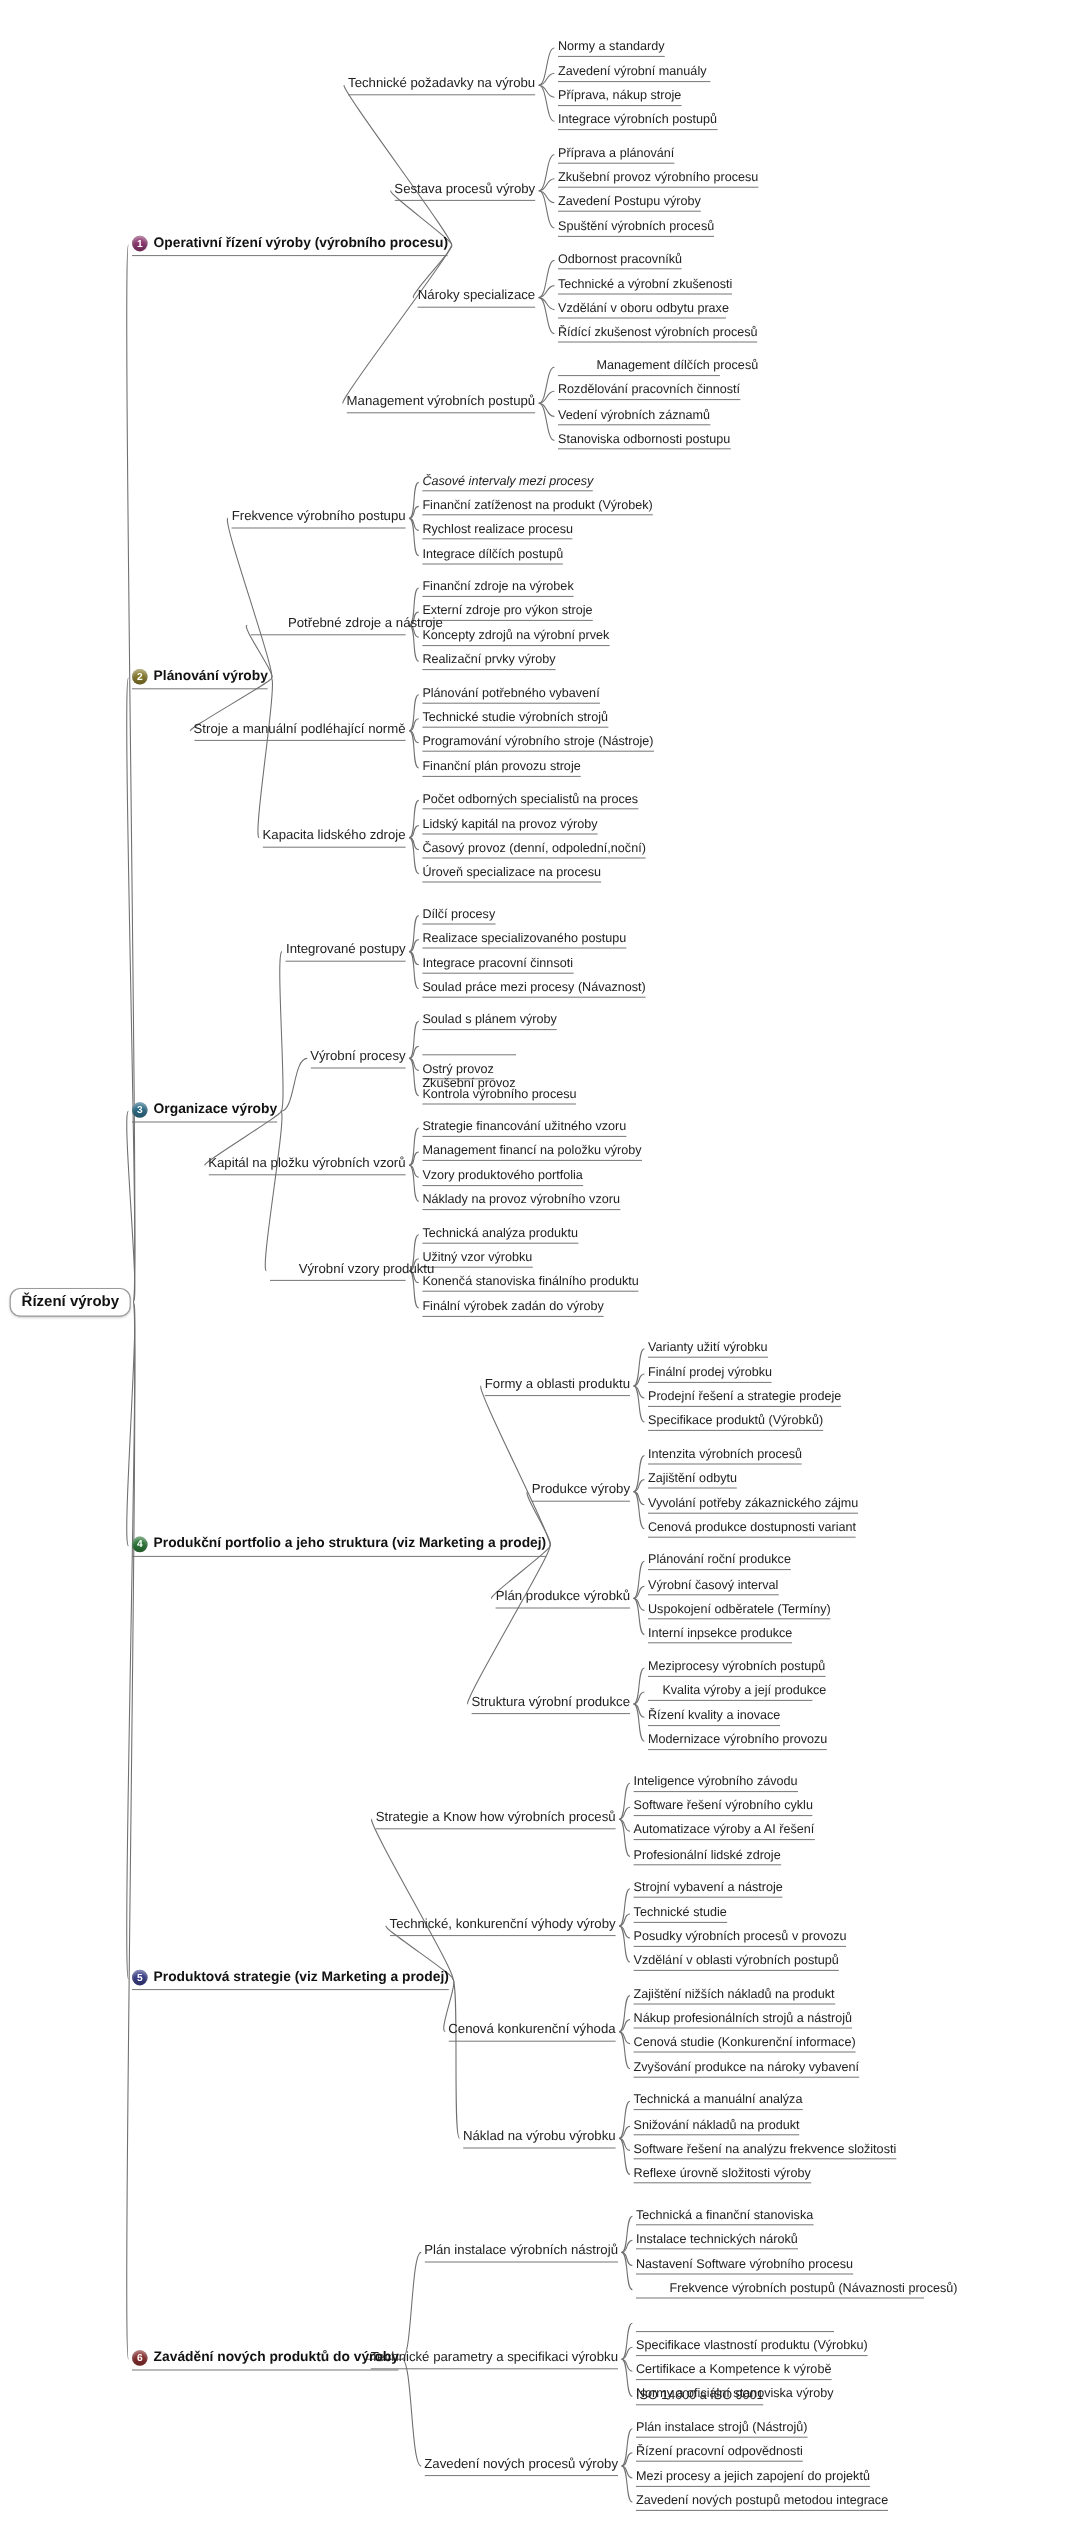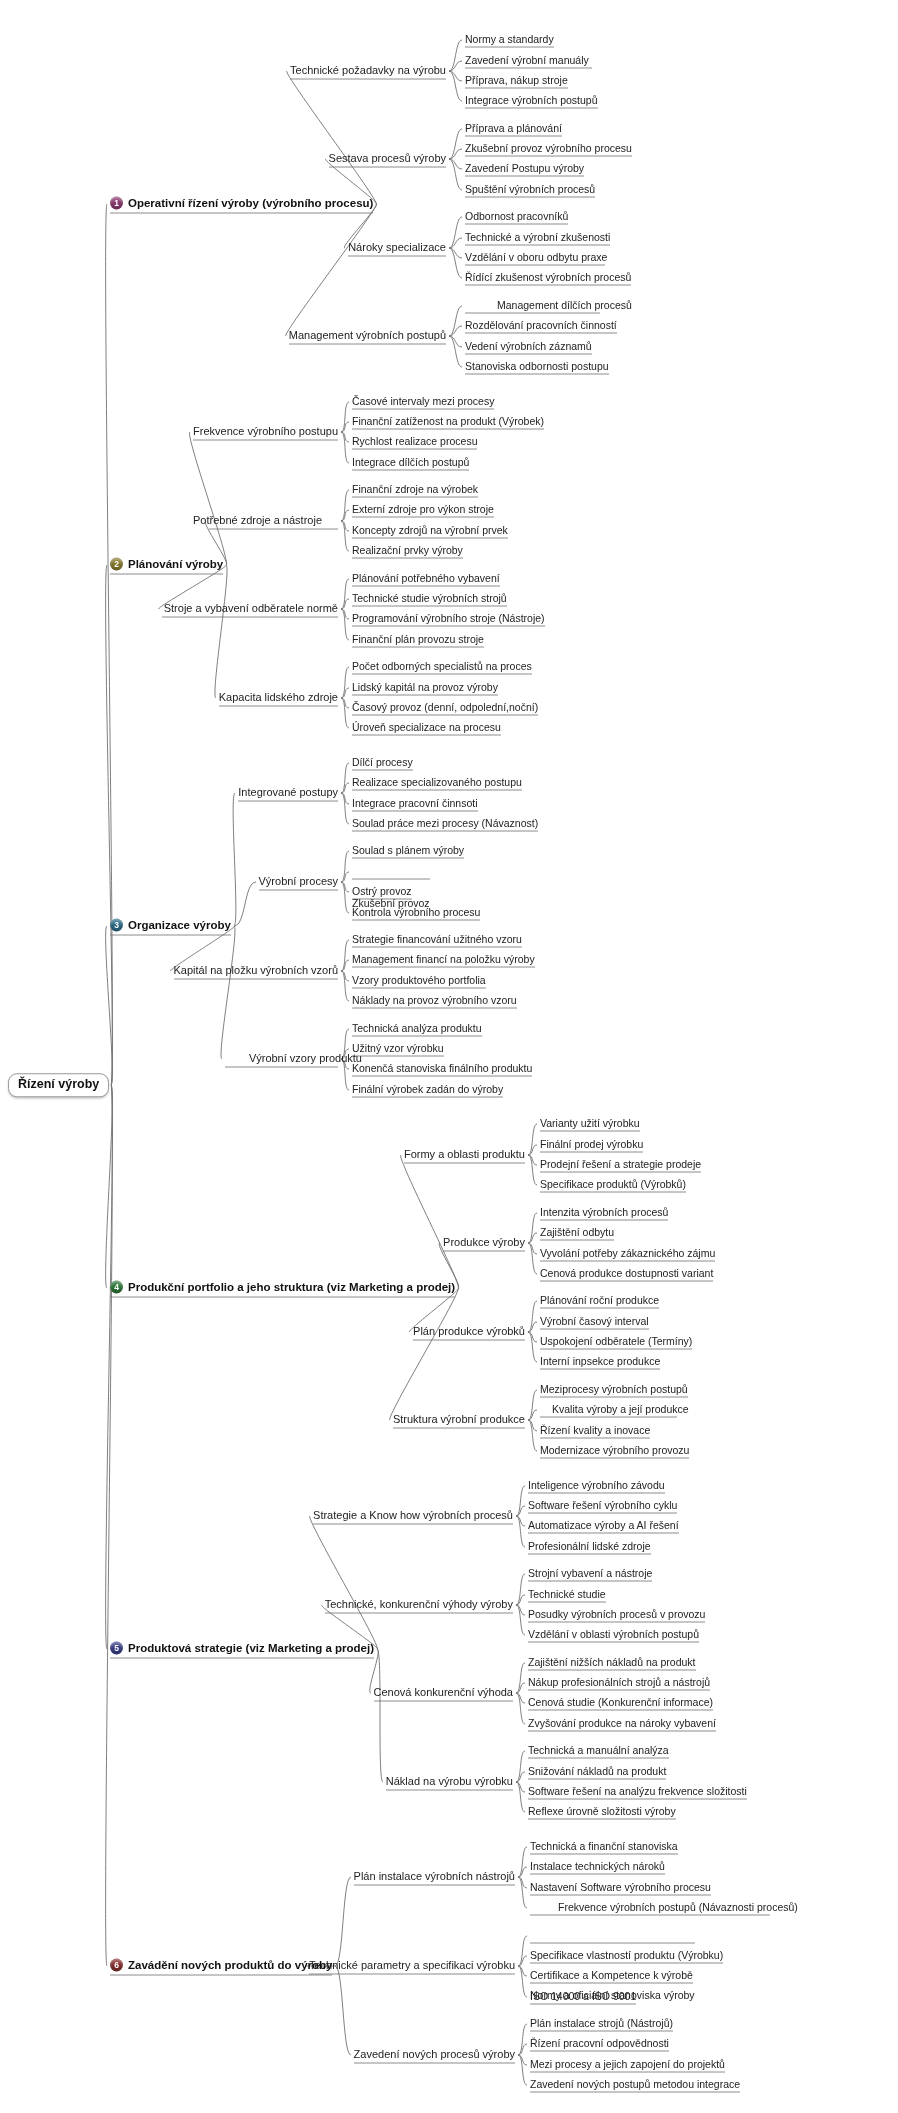--- a/index.html
+++ b/index.html
@@ -346,30 +346,30 @@
       <div class="node lvl2" style="top: 336px; right: 452px;">Management výrobních postupů</div>
       <div class="node lvl3" style="top: 306px; left: 465px; padding-left: 32px;">Management dílčích procesů</div>
       <div class="node lvl3" style="top: 326px; left: 465px;">Rozdělování pracovních činností</div>
       <div class="node lvl3" style="top: 347px; left: 465px;">Vedení výrobních záznamů</div>
       <div class="node lvl3" style="top: 367px; left: 465px;">Stanoviska odbornosti postupu</div>
       <div class="node lvl1" style="top: 565px; left: 110px;">
         <span class="bullet" style="background: rgb(138, 124, 47);">2</span>
         <span>Plánování výroby</span>
       </div>
       <div class="node lvl2" style="top: 432px; right: 560px;">Frekvence výrobního postupu</div>
-      <div class="node lvl3" style="top: 402px; left: 352px;">Časové intervaly mezi procesy</div>
+      <div class="node lvl3" style="top: 402px; left: 352px; font-style: italic;">Časové intervaly mezi procesy</div>
       <div class="node lvl3" style="top: 422px; left: 352px;">Finanční zatíženost na produkt (Výrobek)</div>
       <div class="node lvl3" style="top: 442px; left: 352px;">Rychlost realizace procesu</div>
       <div class="node lvl3" style="top: 463px; left: 352px;">Integrace dílčích postupů</div>
-      <div class="node lvl2" style="top: 521px; right: 576px; text-align: center;">Potřebné zdroje a nástroje</div>
+      <div class="node lvl2" style="top: 521px; right: 529px; text-align: center;">Potřebné zdroje a nástroje</div>
       <div class="node lvl3" style="top: 490px; left: 352px;">Finanční zdroje na výrobek</div>
       <div class="node lvl3" style="top: 510px; left: 352px;">Externí zdroje pro výkon stroje</div>
       <div class="node lvl3" style="top: 531px; left: 352px;">Koncepty zdrojů na výrobní prvek</div>
       <div class="node lvl3" style="top: 551px; left: 352px;">Realizační prvky výroby</div>
-      <div class="node lvl2" style="top: 609px; right: 560px;">Stroje a vybavení odběratele normě</div>
+      <div class="node lvl2" style="top: 609px; right: 560px;">Stroje a manuální podléhající normě</div>
       <div class="node lvl3" style="top: 579px; left: 352px;">Plánování potřebného vybavení</div>
       <div class="node lvl3" style="top: 599px; left: 352px;">Technické studie výrobních strojů</div>
       <div class="node lvl3" style="top: 619px; left: 352px;">Programování výrobního stroje (Nástroje)</div>
       <div class="node lvl3" style="top: 640px; left: 352px;">Finanční plán provozu stroje</div>
       <div class="node lvl2" style="top: 698px; right: 560px;">Kapacita lidského zdroje</div>
       <div class="node lvl3" style="top: 667px; left: 352px;">Počet odborných specialistů na proces</div>
       <div class="node lvl3" style="top: 688px; left: 352px;">Lidský kapitál na provoz výroby</div>
       <div class="node lvl3" style="top: 708px; left: 352px;">Časový provoz (denní, odpolední,noční)</div>
       <div class="node lvl3" style="top: 728px; left: 352px;">Úroveň specializace na procesu</div>
       <div class="node lvl1" style="top: 926px; left: 110px;">

